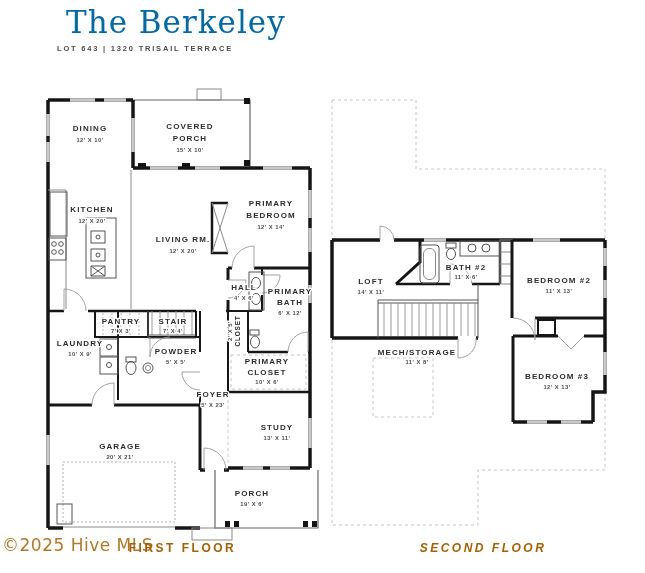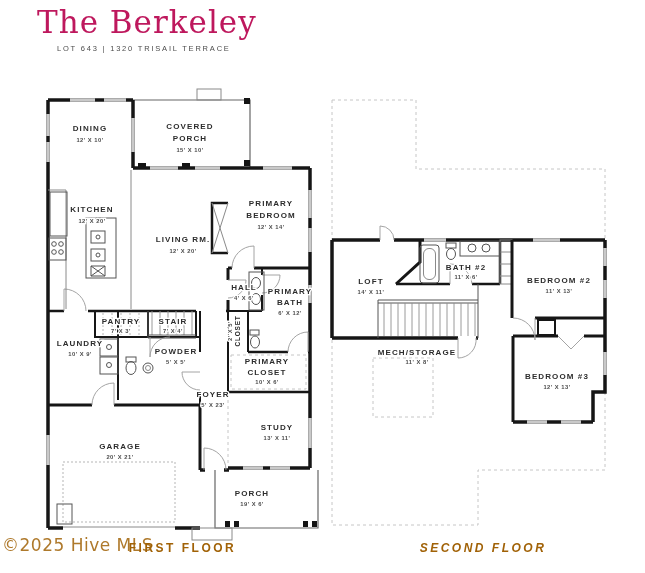--- a/index.html
+++ b/index.html
@@ -1,27 +1,27 @@
 <!DOCTYPE html>
 <html><head>
 <meta charset="utf-8">
 <style>
   html,body{margin:0;padding:0;}
   body{
     width:645px;height:573px;position:relative;background:#ffffff;
     font-family:"Liberation Sans",sans-serif;overflow:hidden;
   }
   .page-title{
-    position:absolute;left:37px;top:4px;
+    position:absolute;left:66px;top:4px;
     font-family:"DejaVu Serif","Liberation Serif",serif;
-    font-size:31px;color:#be185d;letter-spacing:1px;font-weight:500;
+    font-size:31px;color:#0369a1;letter-spacing:1px;font-weight:500;
   }
   .page-subtitle{
     position:absolute;left:57px;top:44px;
-    font-size:7.5px;font-weight:400;letter-spacing:1.8px;color:#4c4c4c;
+    font-size:7.5px;font-weight:700;letter-spacing:1.8px;color:#4c4c4c;
   }
   .floor-label{
     position:absolute;top:541px;font-size:12px;font-weight:700;
     letter-spacing:2.5px;color:#a16207;text-align:center;
   }
   .floor-label.first{left:105px;width:155px;}
   .floor-label.second{left:398px;width:170px;font-style:italic;}
   .watermark{
     position:absolute;left:2px;top:535px;font-size:17px;color:#a16207;
     font-family:"DejaVu Sans",sans-serif;opacity:.85;letter-spacing:.5px;

